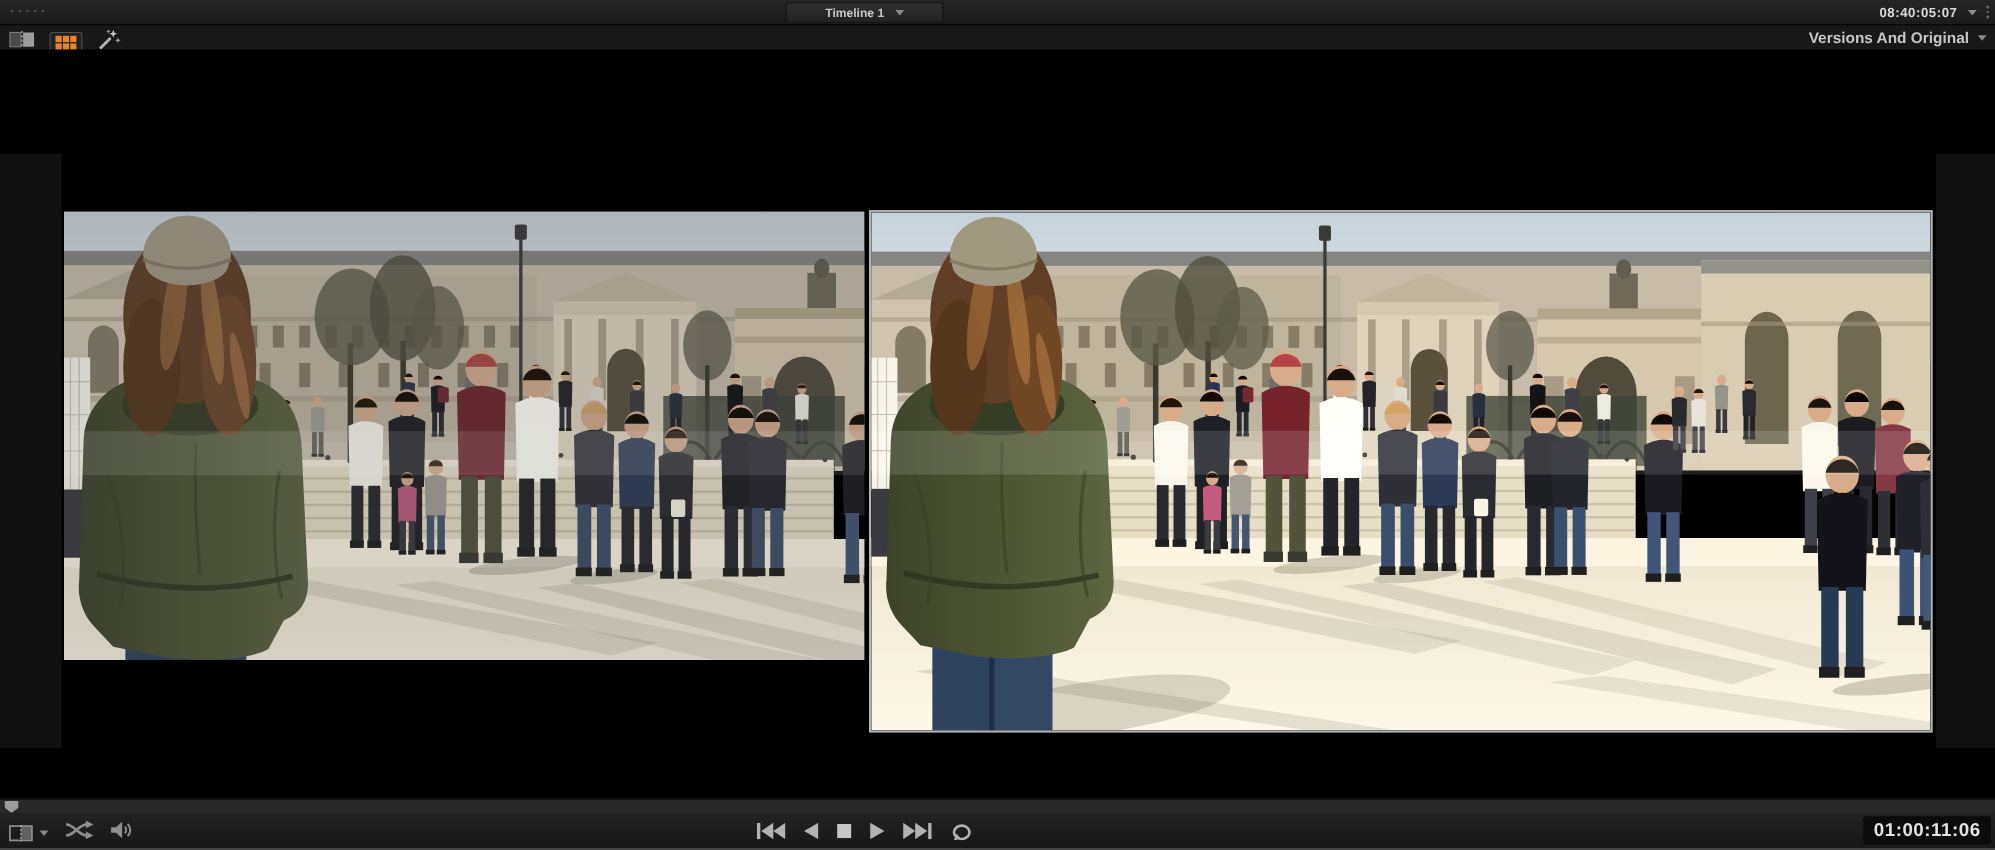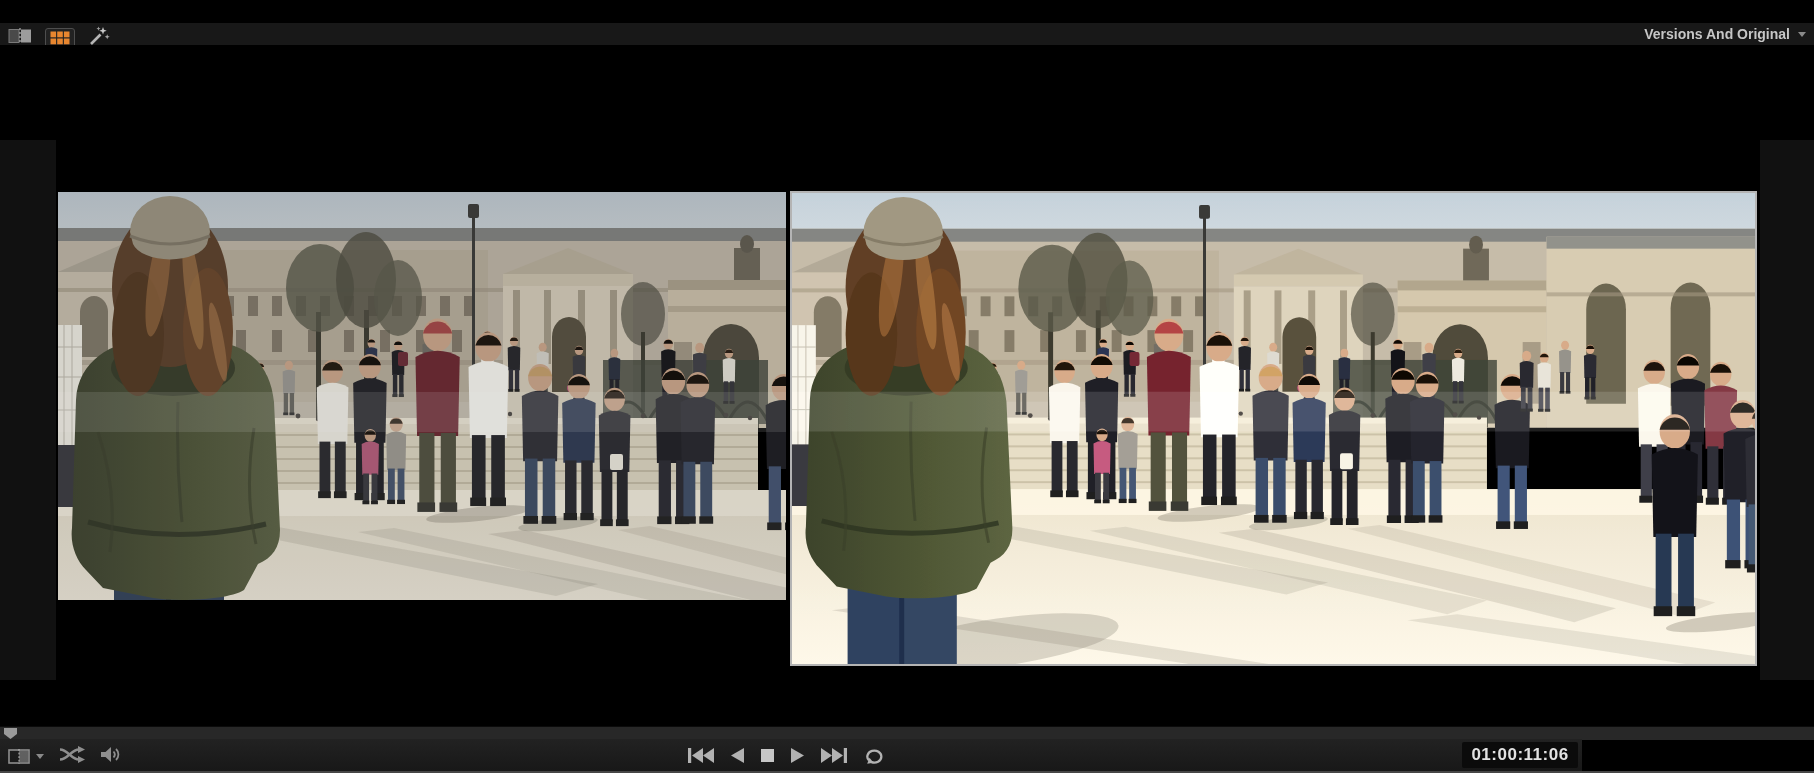--- a/index.html
+++ b/index.html
@@ -38,21 +38,21 @@
   .panel-left{left:58px;top:147px;width:728px;height:408px;}
   .panel-left svg{filter:brightness(.94) contrast(.97) saturate(.9);}
   .panel-right{left:790px;top:146px;width:963px;height:471px;border:2px solid #b4b4b4;}
   .panel-right svg{filter:brightness(1.05) contrast(1.05) saturate(1.03);}
 
   
   .scrub-strip{position:absolute;left:0;top:726px;width:1814px;height:13px;background:#282828;
                border-top:1px solid #0b0b0b;}
   .playhead{position:absolute;left:4px;top:1px;width:13px;height:11px;background:#9a9a9a;
             clip-path:polygon(0 0,100% 0,100% 55%,50% 100%,0 55%);}
-  .transport-bar{position:absolute;left:0;top:739px;width:1582px;height:32px;
+  .transport-bar{position:absolute;left:0;top:739px;width:1814px;height:32px;
                  background:linear-gradient(#222,#181818);}
   .t-left{position:absolute;left:8px;top:7px;display:flex;align-items:center;gap:15px;}
   .t-center{position:absolute;left:688px;top:8px;display:flex;align-items:center;gap:17px;}
   .t-center .ctl{display:flex;align-items:center;}
   .tc-box{position:absolute;right:4px;top:3px;width:116px;height:26px;background:#0b0b0b;
           border-radius:2px;display:flex;align-items:center;justify-content:center;}
   .tc-bottom{font-size:17px;font-weight:bold;color:#e2e2e2;letter-spacing:.5px;}
   .bottom-edge{position:absolute;left:0;top:771px;width:1814px;height:2px;background:#474747;}
 </style>
 </head>
@@ -278,20 +278,42 @@
           <ellipse cx="160" cy="150" rx="6" ry="40" fill="#a87647" opacity=".6" transform="rotate(-10 160 150)"></ellipse>
           <path d="M72,40 a40,36 0 0 1 80,0 l-3,12 a38,20 0 0 1 -74,0 z" fill="#98907c"></path>
           <path d="M72,44 q40,16 80,0" stroke="#7e7664" stroke-width="3" fill="none"></path>
         </g>
 
         <rect x="0" y="200" width="970" height="40" fill="#ffffff" opacity=".12"></rect>
       </g>
     </defs>
   </svg>
 
+  <div class="top-bar">
+    <div class="drag-dots">
+        <i></i>
+        <i></i>
+        <i></i>
+        <i></i>
+        <i></i>
+      </div>
+    <div class="timeline-dd">
+      <span class="lbl">Timeline 1</span>
+      <span class="dd-arrow"></span>
+    </div>
+    <div class="top-right">
+      <span class="tc-top">08:40:05:07</span>
+      <span class="dd-arrow"></span>
+      <span class="kebab">
+          <i></i>
+          <i></i>
+          <i></i>
+        </span>
+    </div>
+  </div>
 
   <div class="tool-bar">
     <div class="tool-left">
       <span>
         <svg width="24" height="16" viewBox="0 0 24 16">
           <rect x="1" y="1.5" width="10" height="13" fill="#4a4a4a" stroke="#7a7a7a"></rect>
           <rect x="13" y="1.5" width="10" height="13" fill="#9c9c9c"></rect>
           <line x1="12" y1="0" x2="12" y2="16" stroke="#d0d0d0" stroke-dasharray="2 2"></line>
         </svg>
       </span>

